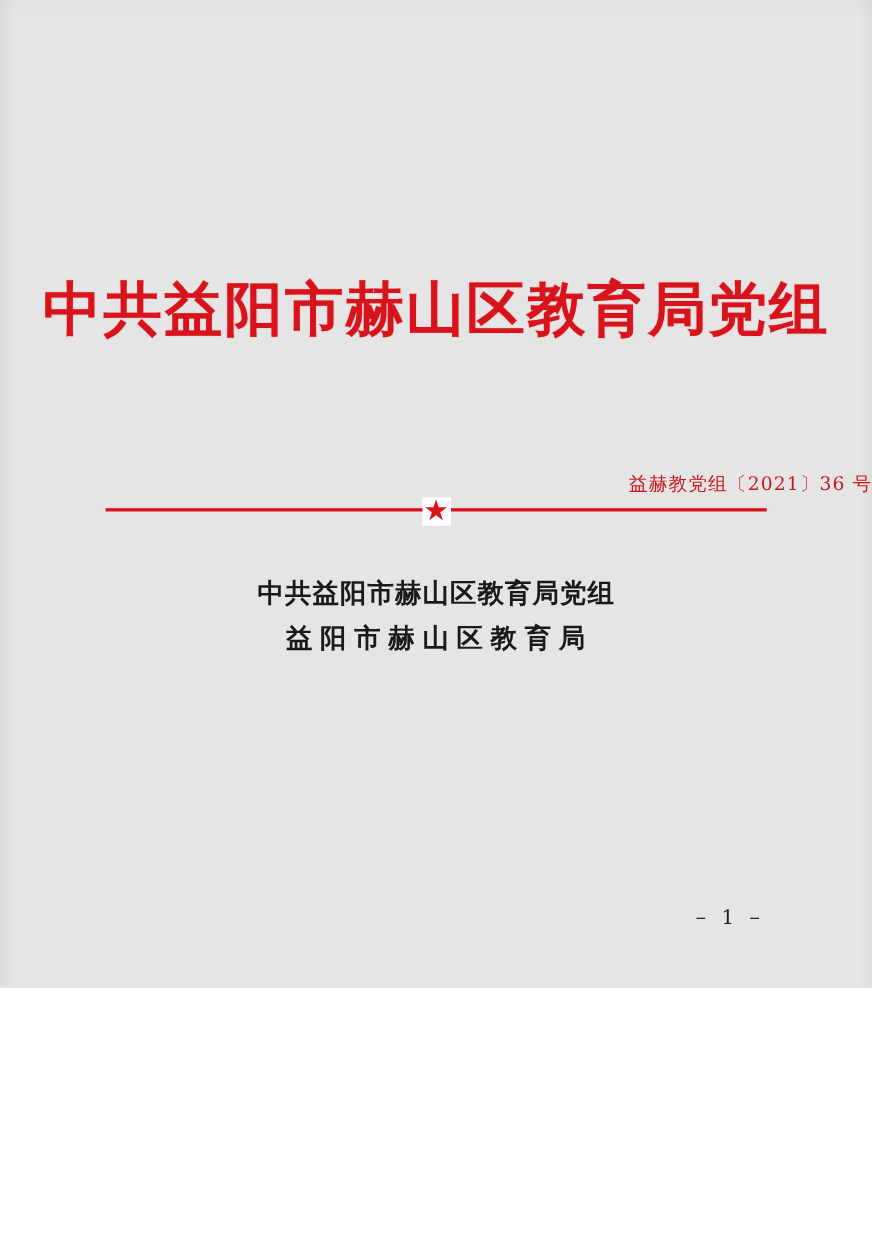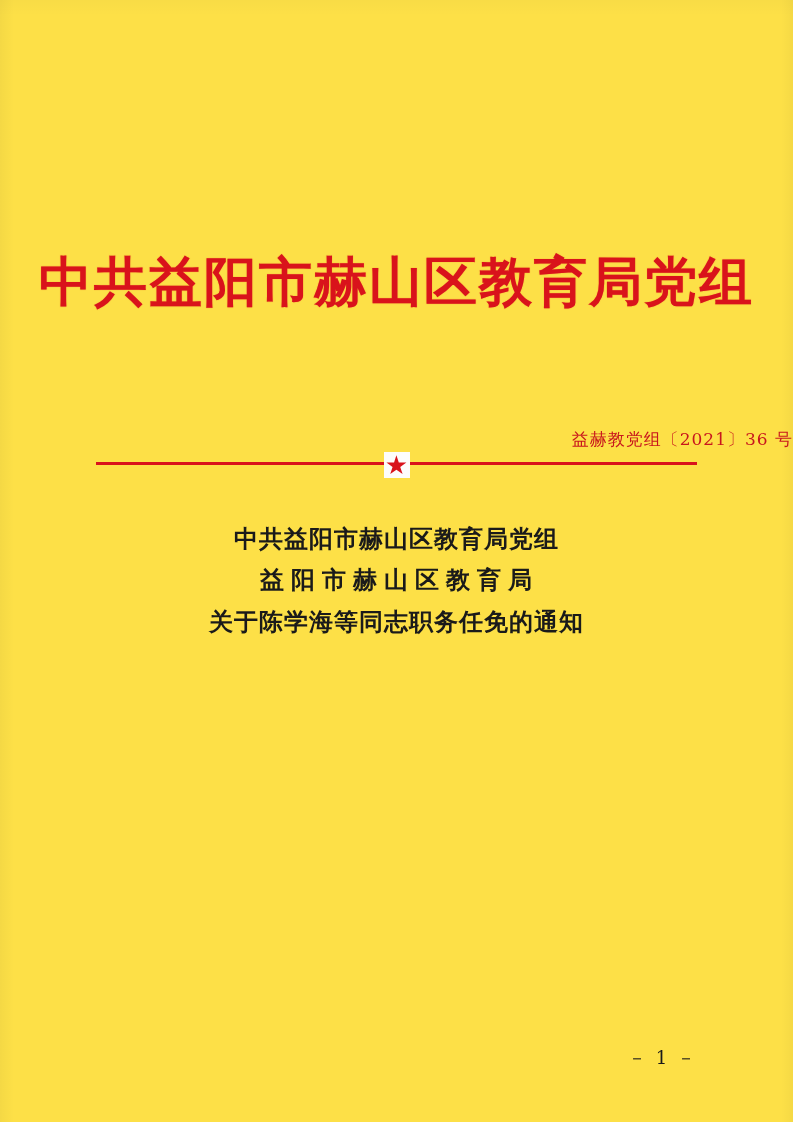--- a/index.html
+++ b/index.html
@@ -9,22 +9,22 @@
   body {
     width: 793px;
     height: 1122px;
     background: #ffffff;
     font-family: "DejaVu Serif", "Liberation Serif", serif;
     overflow: hidden;
   }
   .page {
     position: relative;
     width: 793px;
-    height: 1122px;
-    background: #fde047;
+    height: 898px;
+    background: #e5e5e5;
     box-sizing: border-box;
   }
   
   .page::before {
     content: "";
     position: absolute;
     inset: 0;
     pointer-events: none;
     background:
       linear-gradient(to right, rgba(0,0,0,0.035) 0px, rgba(0,0,0,0) 14px),
@@ -152,19 +152,18 @@
   <div class="doc-number">益赫教党组〔2021〕36 号</div>
 
   <div class="red-rule-wrap">
     <div class="red-rule"></div>
     <div class="red-star">★</div>
   </div>
 
   <div class="subject-block">
     <div class="subject-line">中共益阳市赫山区教育局党组</div>
     <div class="subject-line spaced">益阳市赫山区教育局</div>
-    <div class="subject-line">关于陈学海等同志职务任免的通知</div>
   </div>
 
 
   <div class="page-number">－ 1 －</div>
 
 </div>
 
 </body></html>

